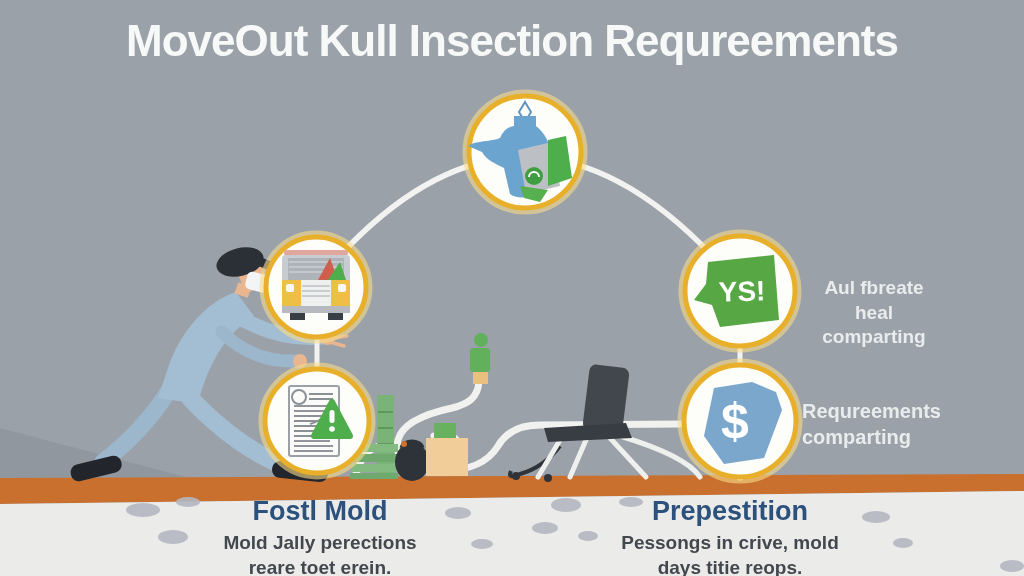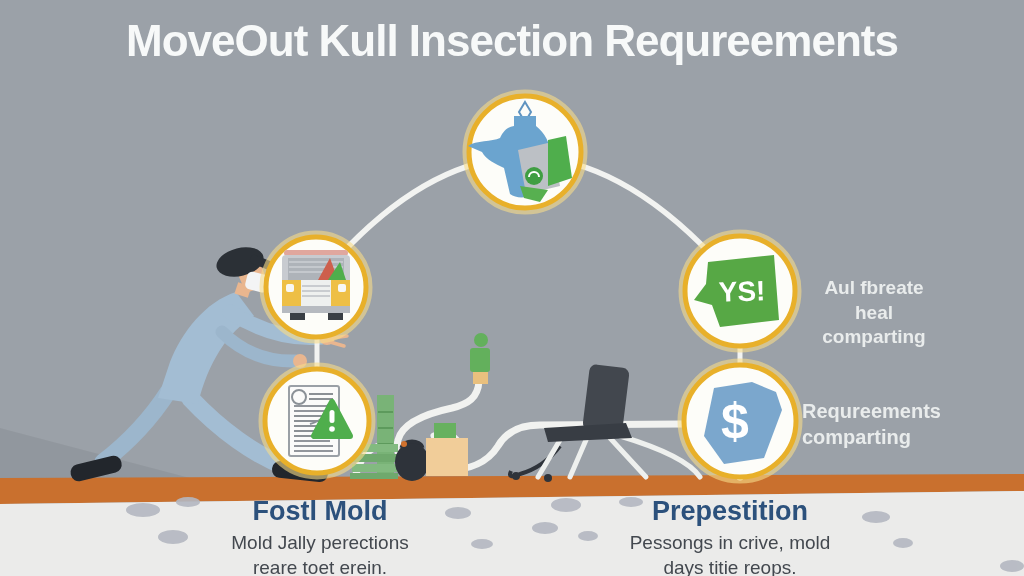--- a/index.html
+++ b/index.html
@@ -27,21 +27,21 @@
   }
   .badge-yes{left:702px;top:276px;width:80px;font-size:28px;transform:rotate(-2deg);}
   .badge-dollar{left:700px;top:392px;width:70px;font-size:50px;}
   .footer-block{top:496px;text-align:center;}
   .footer-left{left:150px;width:340px;}
   .footer-right{left:565px;width:330px;}
   .footer-heading{
     font-size:27px;font-weight:bold;color:#2c517c;margin-bottom:3px;
   }
   .footer-line{
-    font-size:19px;color:#43484f;font-weight:400;line-height:1.32;
+    font-size:19px;color:#43484f;font-weight:700;line-height:1.32;
   }
 </style>
 </head>
 <body>
 
 <div class="canvas">
 
   <svg class="art" width="1024" height="576" viewBox="0 0 1024 576">
 
     <polygon points="0,428 190,478 0,478" fill="rgba(0,0,0,0.06)"></polygon>

